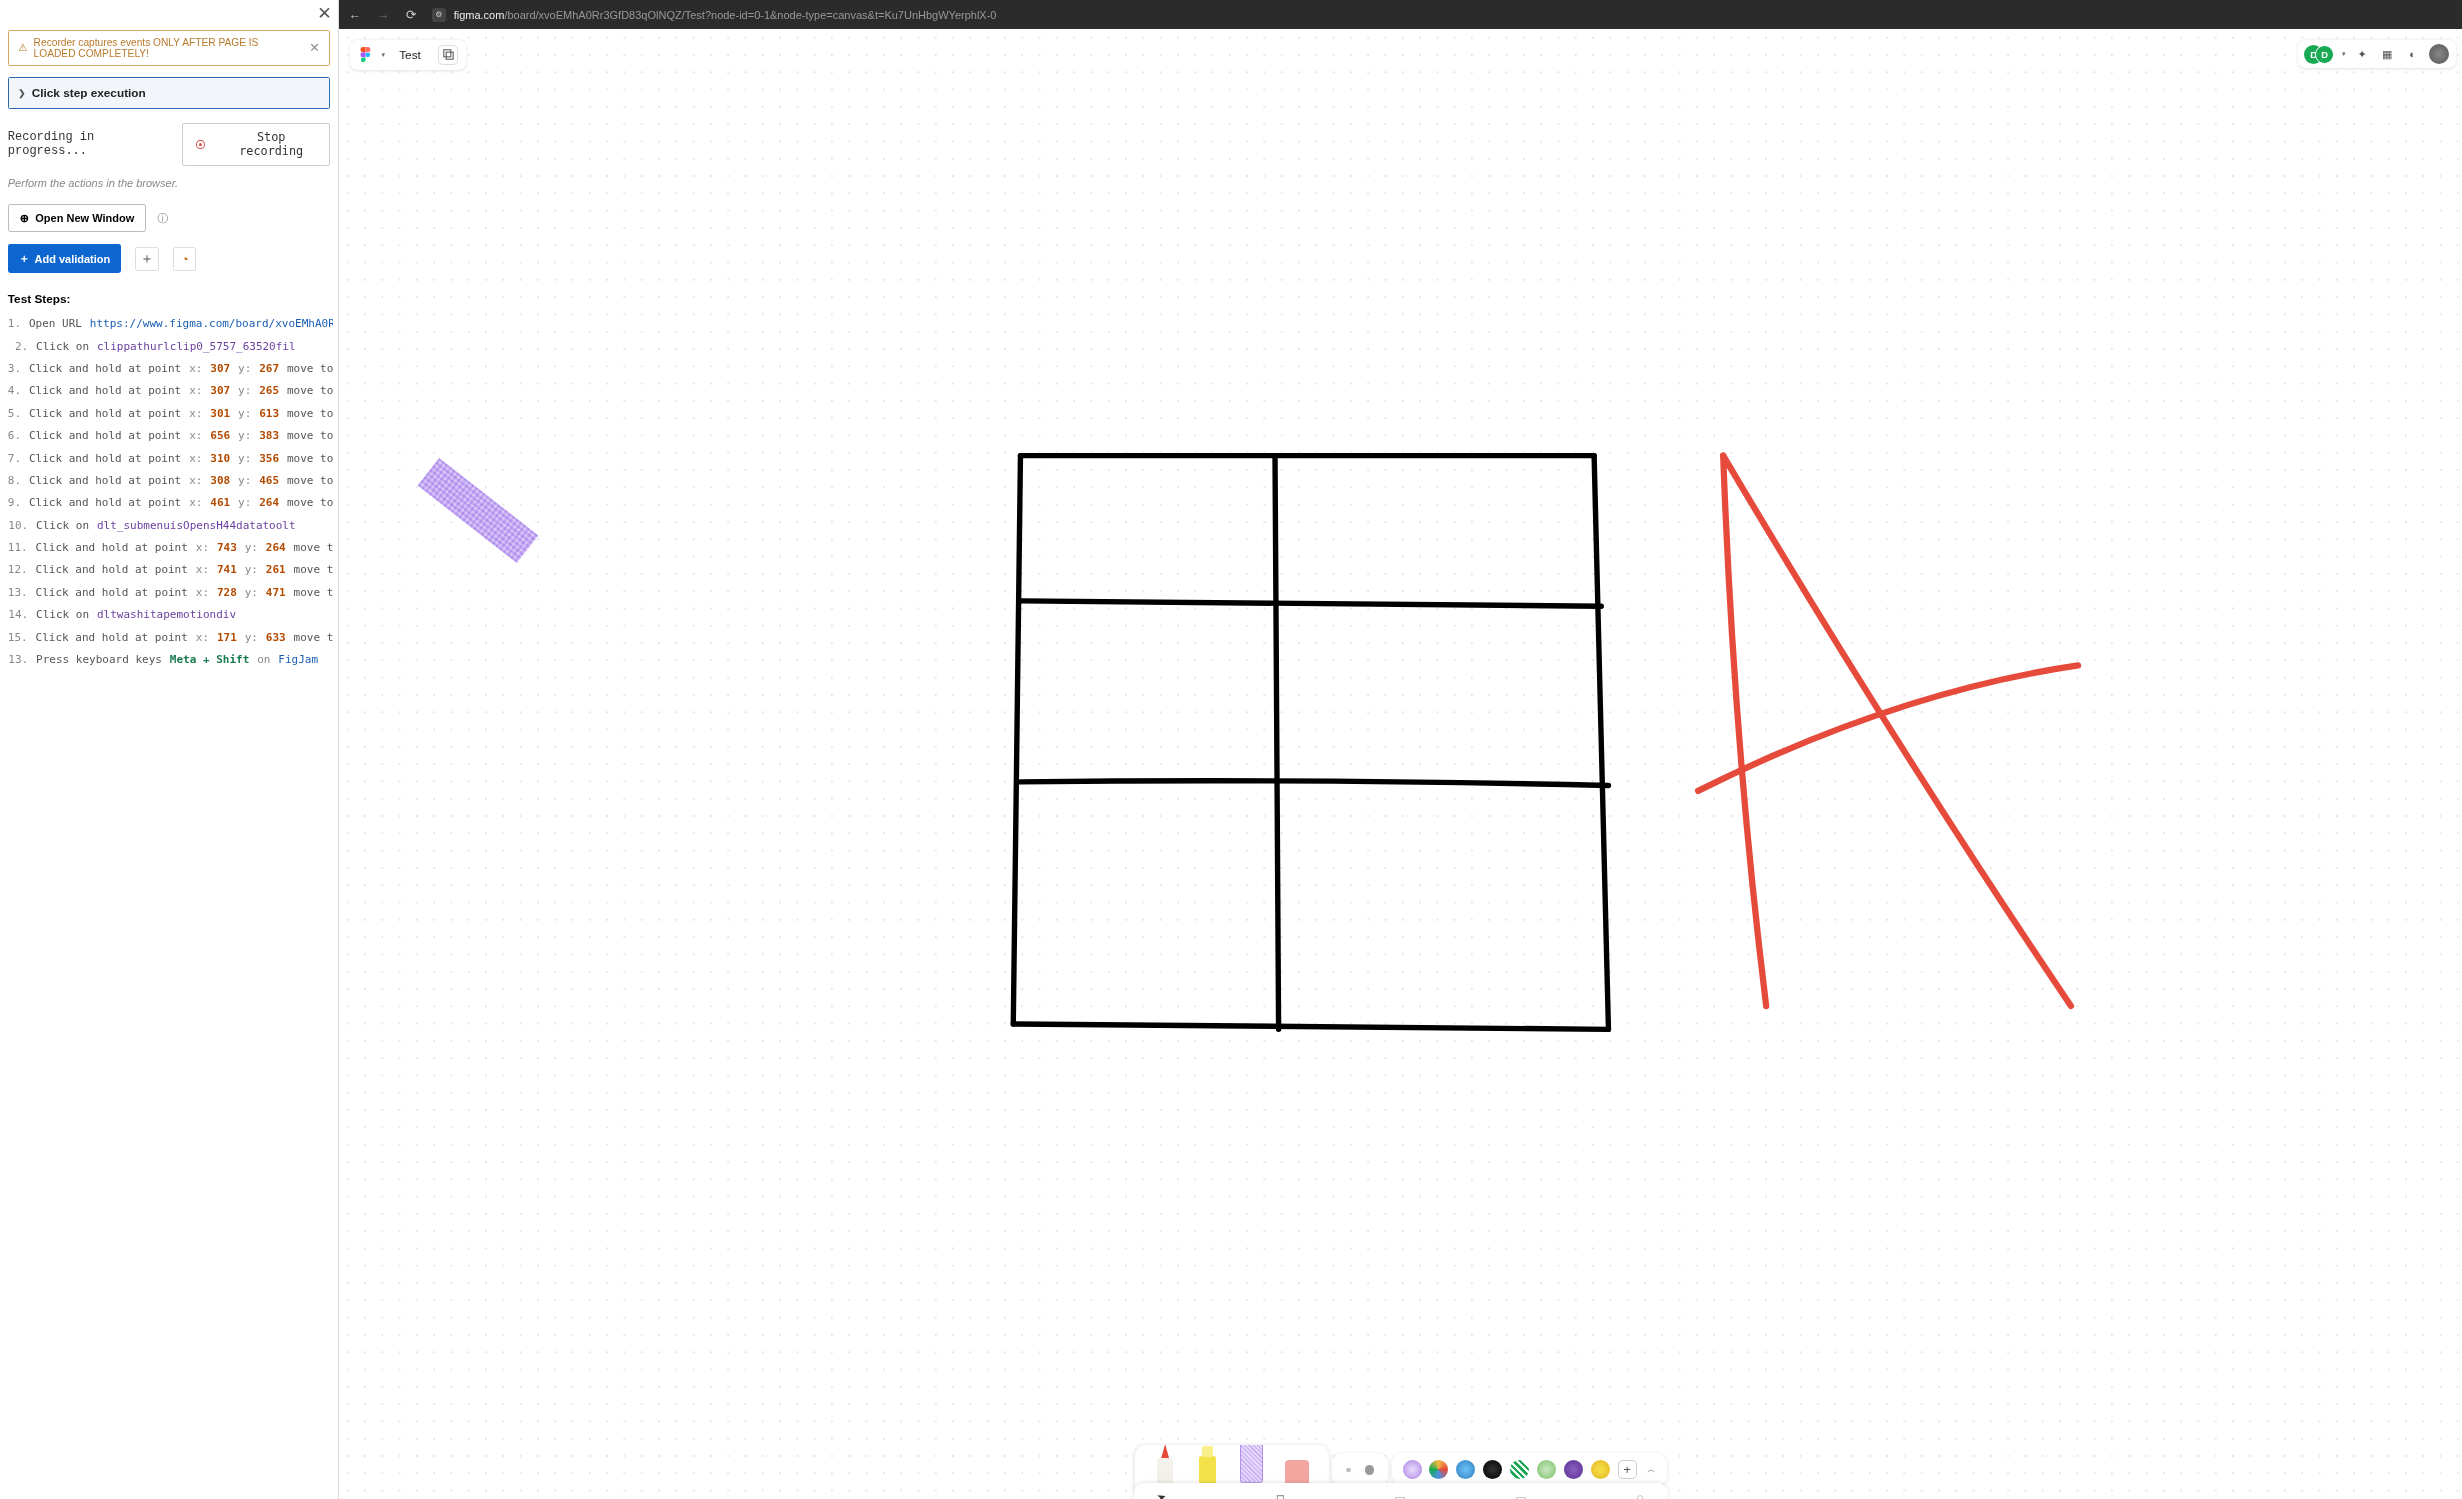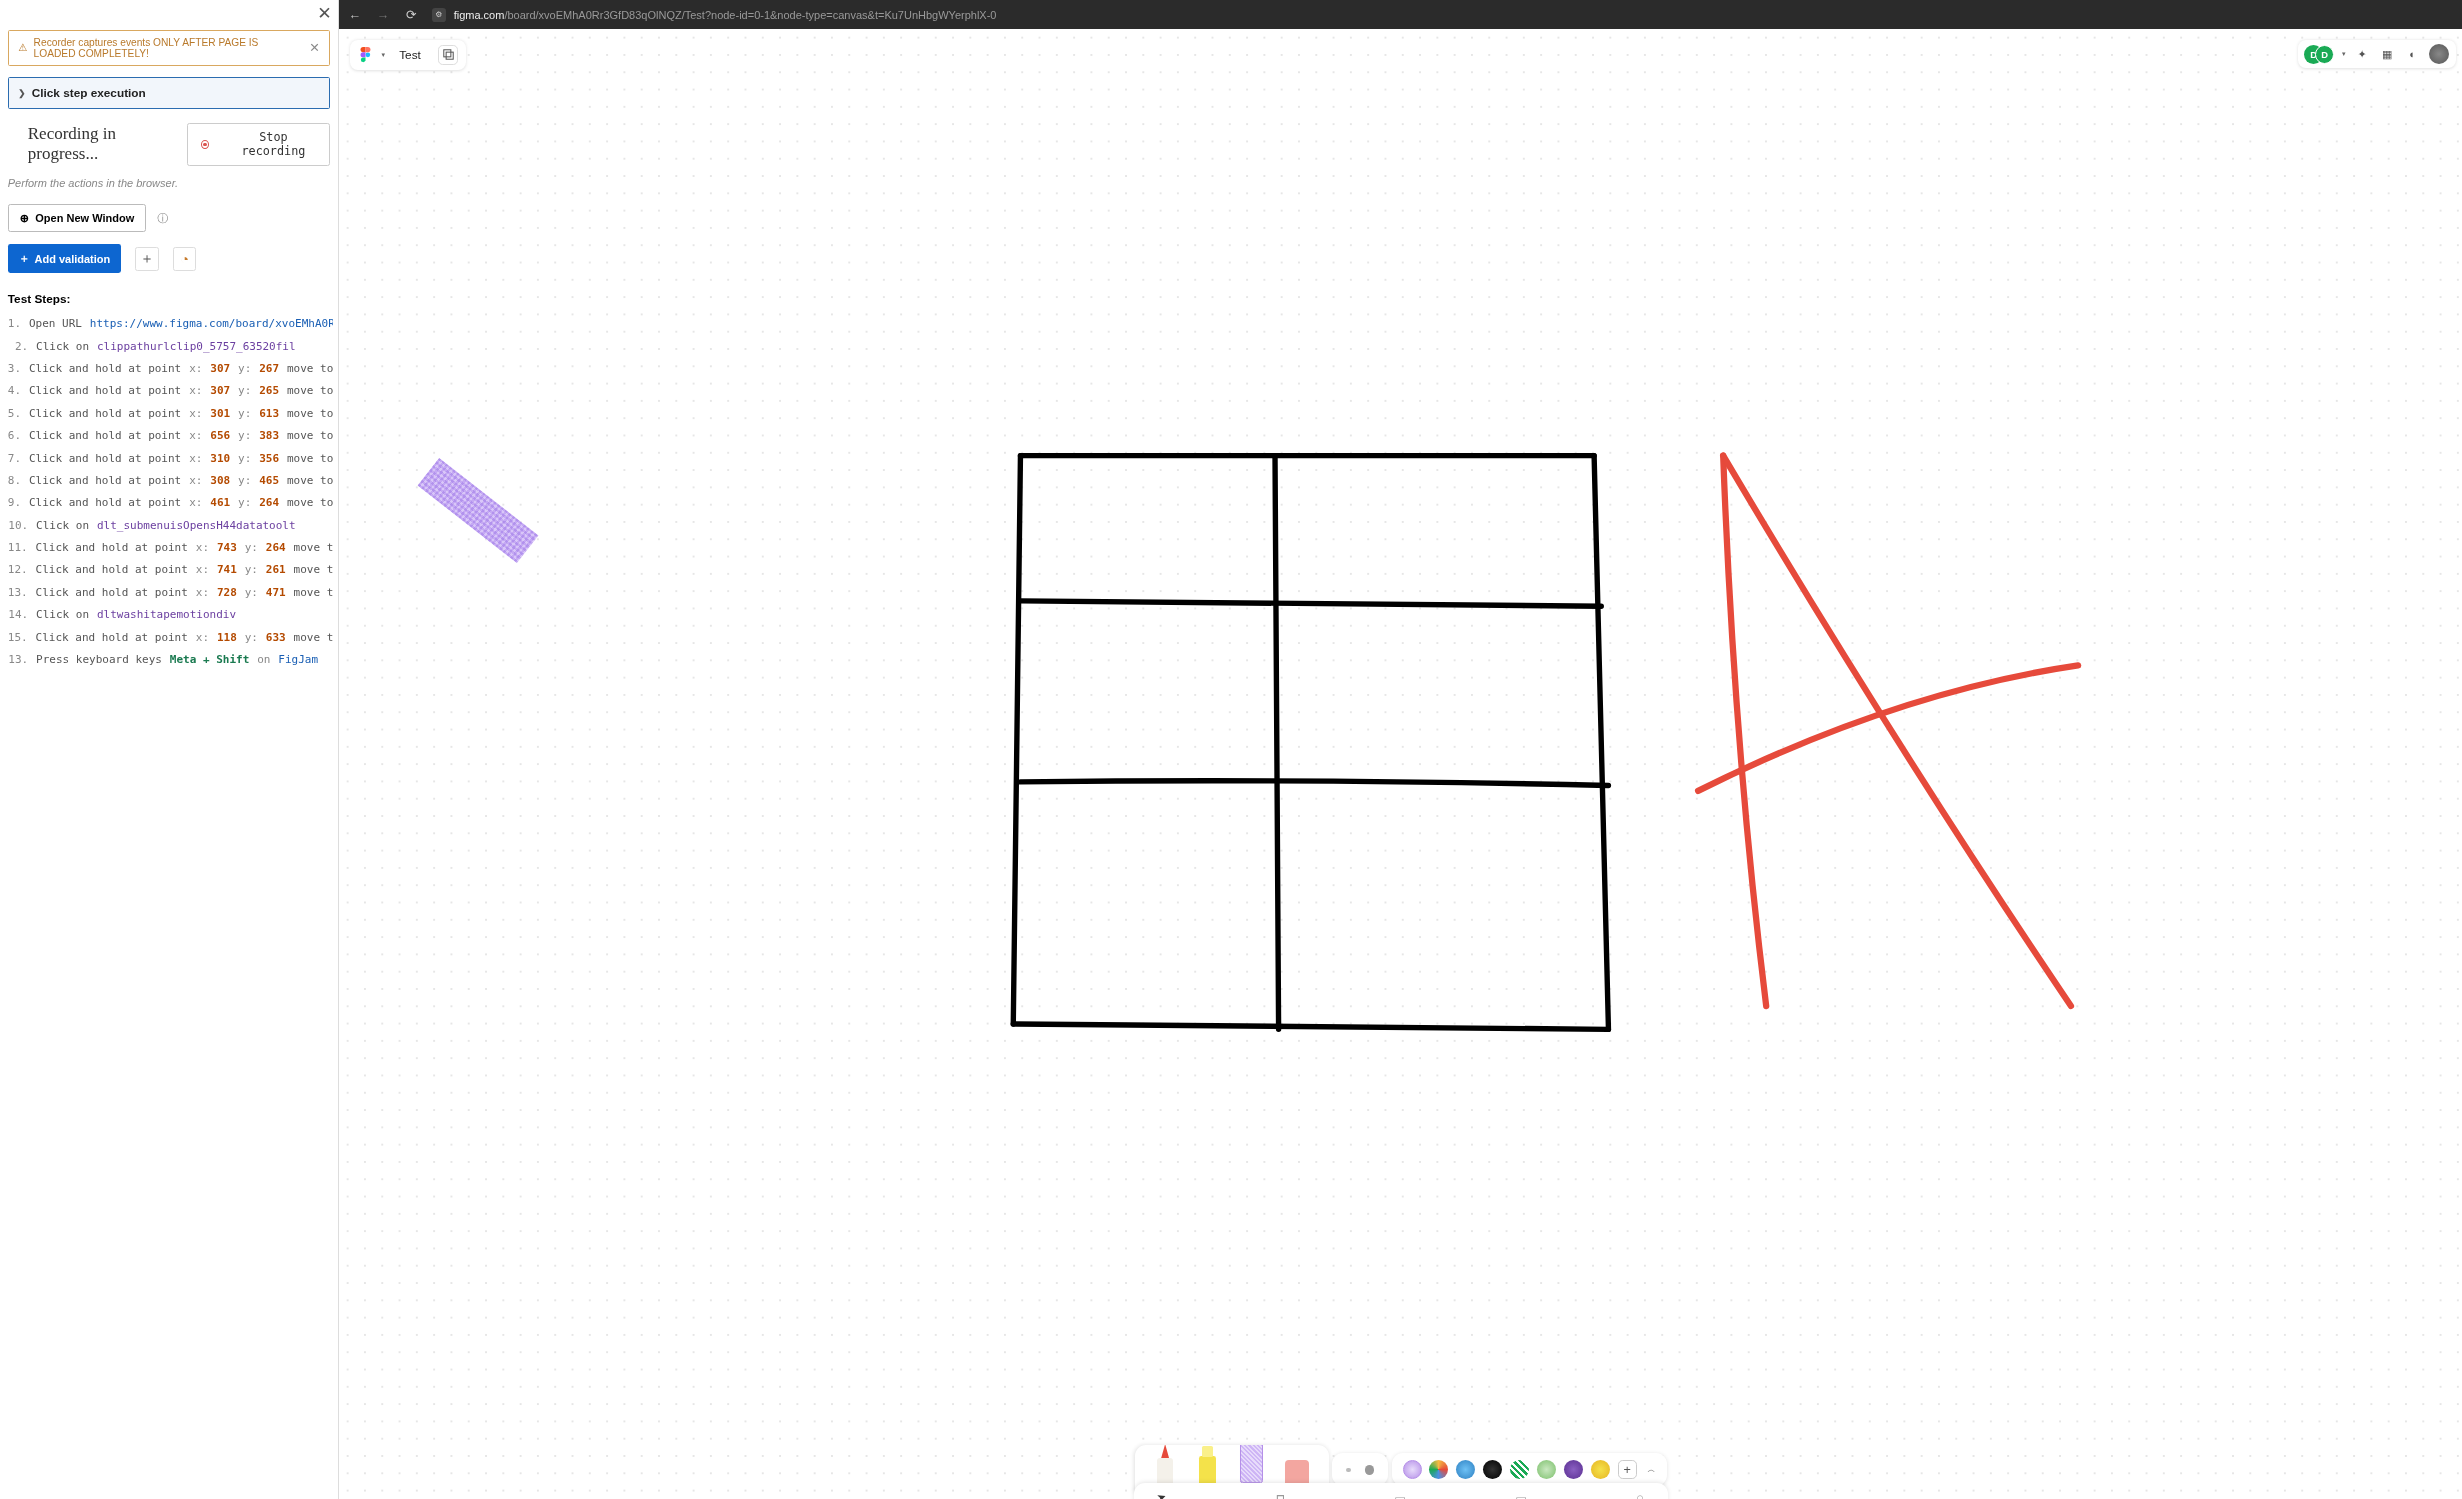--- a/index.html
+++ b/index.html
@@ -9,21 +9,21 @@
 .left-panel { width: 339px; border-right: 0.8px solid #ddd; display: flex; flex-direction: column; padding: 4.7px; overflow-y: auto; position: relative; }
 .close-x { position: absolute; top: 3.1px; right: 6.3px; font-size: 17.3px; color: #555; cursor: pointer; font-weight: 300; }
 
 .warning-bar { display: flex; align-items: center; gap: 6.3px; border: 0.8px solid #d9a860; background: #fff; color: #b97a2c; padding: 6.3px 9.4px; border-radius: 1.6px; font-size: 10.2px; margin: 25px 3.1px 7.9px 3.1px; }
 .warning-bar .warn-close { margin-left: auto; color: #888; font-size: 12.6px; }
 
 .section-header { display: flex; align-items: center; gap: 6.3px; border: 0.8px solid #2b6cb0; padding: 7.9px 9.4px; margin: 3.1px; border-radius: 1.6px; font-size: 11.8px; font-weight: 600; color: #222; background: #f2f6fb; }
 .chevron { font-size: 8.6px; color: #555; }
 
 .recording-row { display: flex; align-items: center; gap: 14px; margin: 11px 3.1px 3.1px 3.1px; }
-.recording-text { font-family: Liberation Serif, serif; font-size: 17px; color: #333; margin-left: 20px; }
+.recording-text { font-family: Liberation Mono, monospace; font-size: 12px; color: #333; }
 .stop-btn { border: 0.8px solid #ccc; background: #fff; padding: 6.3px 12.6px; border-radius: 2.4px; font-family: "Menlo","Consolas",monospace; font-size: 11.8px; display: flex; align-items: center; gap: 21px; color: #333; }
 .stop-dot { width: 9.4px; height: 9.4px; border: 1.6px solid #d9534f; border-radius: 50%; display: inline-flex; align-items: center; justify-content: center; }
 .stop-dot::after { content: ""; width: 3.1px; height: 3.1px; background: #d9534f; border-radius: 50%; }
 
 .hint-text { font-family: Liberation Sans, sans-serif; font-style: italic; color: #888; font-size: 11px; margin: 7.9px 3.1px 12.6px 3.1px; }
 
 .open-window-btn { border: 0.8px solid #bbb; background: #fff; padding: 6.3px 11px; border-radius: 2.4px; font-size: 11px; font-weight: 600; display: inline-flex; align-items: center; gap: 6.3px; margin: 3.1px; }
 .info-icon { color: #888; font-size: 11px; margin-left: 7.9px; }
 
 .validation-row { display: flex; align-items: center; gap: 14px; margin: 9.4px 3.1px; }
@@ -265,21 +265,21 @@
       </div>
       <div class="step-row">
         <span class="step-num">14.</span>
         <span class="step-part-action">Click on</span> 
         <span class="step-part-target">dltwashitapemotiondiv</span>
       </div>
       <div class="step-row">
         <span class="step-num">15.</span>
         <span class="step-part-action">Click and hold at point</span> 
         <span class="step-coord-label">x:</span> 
-        <span class="step-coord-val">118</span> 
+        <span class="step-coord-val">171</span> 
         <span class="step-coord-label">y:</span> 
         <span class="step-coord-val">633</span> 
         <span class="step-move">move to</span>
       </div>
       <div class="step-row">
         <span class="step-num">13.</span>
         <span class="step-part-action">Press keyboard keys</span> 
         <span class="step-keys">Meta + Shift</span> 
         <span class="step-on">on</span> 
         <span class="step-part-url">FigJam</span>

